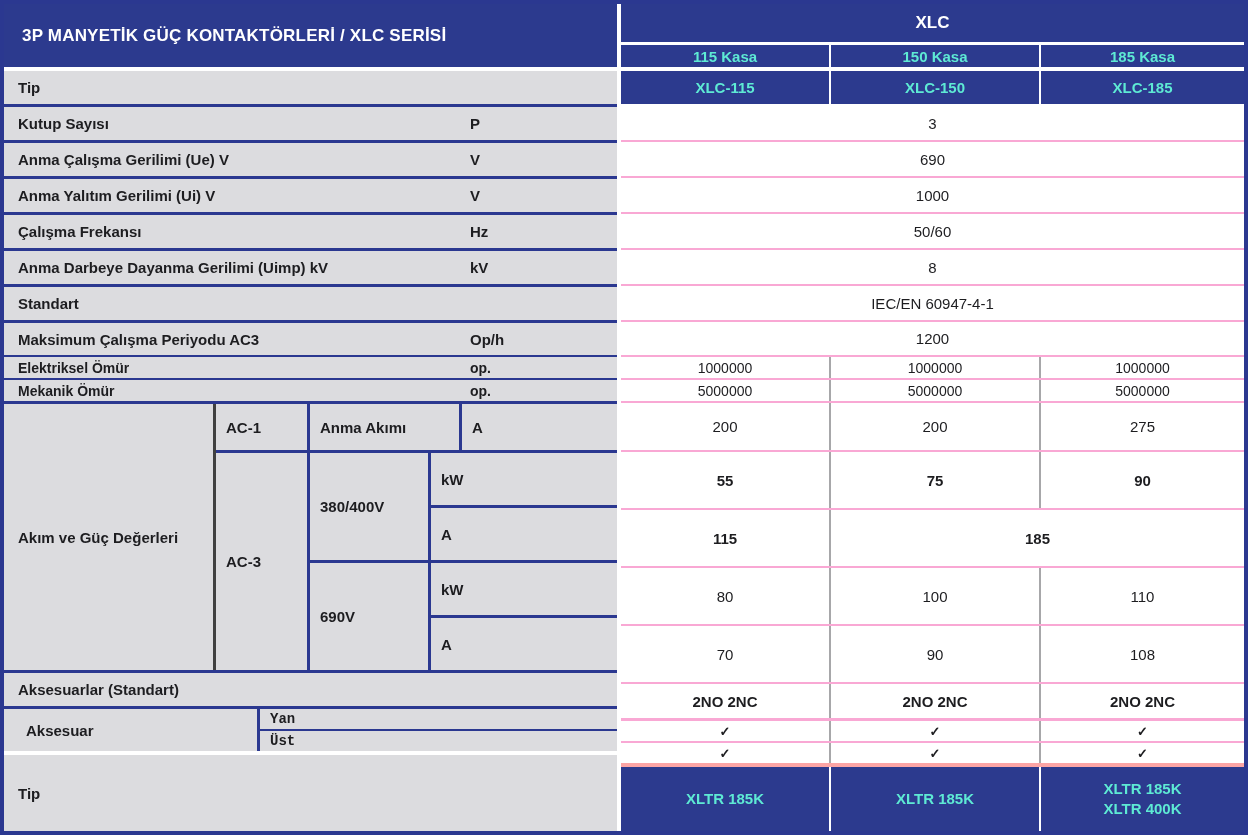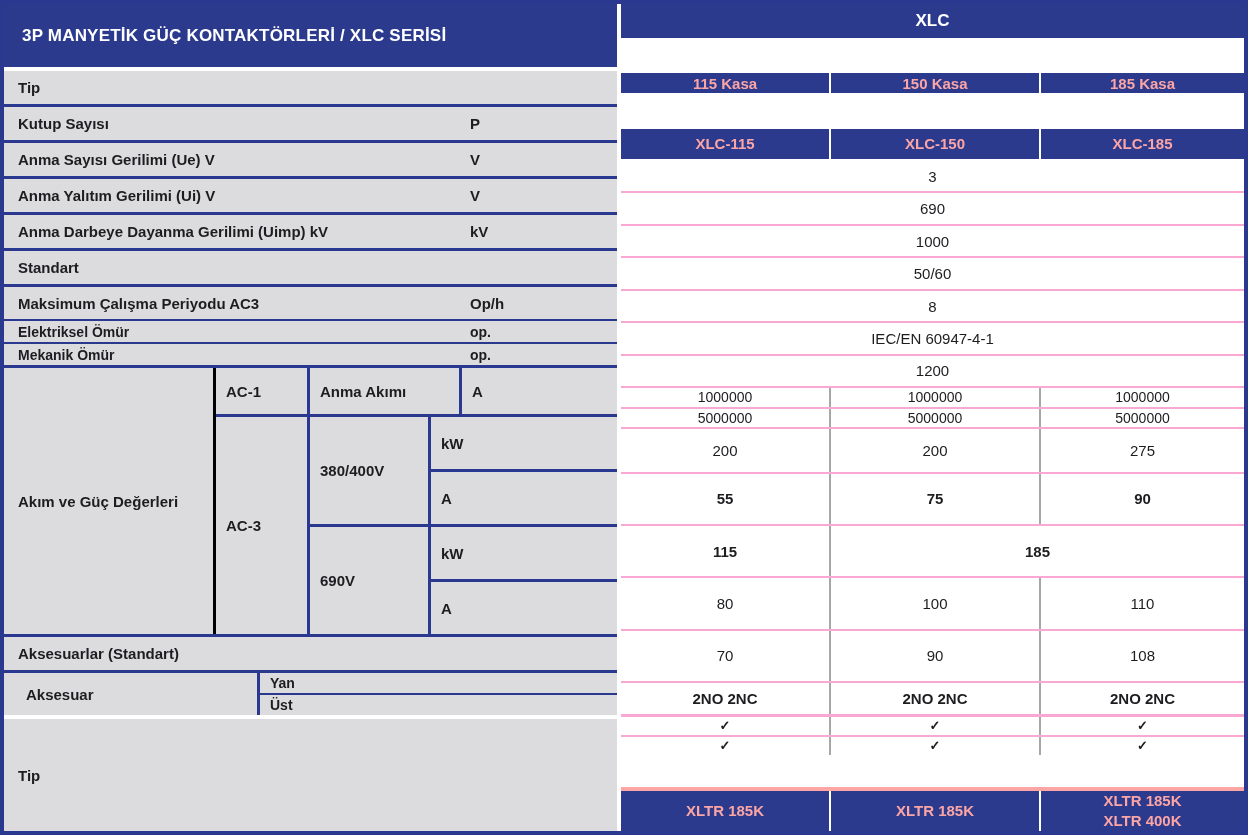--- a/index.html
+++ b/index.html
@@ -33,50 +33,50 @@
   }
   .lrow.first { border-top: 4px solid #ffffff; height: 37px; }
   .lrow.h35 { height: 35px; }
   .lrow.small { height: 23px; border-top-width: 2px; font-size: 14px; }
   .unit { position: absolute; left: 466px; font-weight: bold; font-size: 15px; }
   .lrow.small .unit { font-size: 14px; }
 
   .power { height: 269px; border-top: 3px solid #2b3890; display: flex; background: #dcdcdf; }
   .pcell { background: #dcdcdf; display: flex; align-items: center; padding-left: 10px; font-weight: bold; font-size: 15px; }
   .p-l1 { width: 209px; padding-left: 14px; }
-  .p-rest { flex: 1; display: flex; flex-direction: column; border-left: 3px solid #000000; }
+  .p-rest { flex: 1; display: flex; flex-direction: column; border-left: 3px solid #404040; }
   .p-ac1 { height: 46px; display: flex; }
   .c-ac  { width: 91px; }
   .c-name { width: 152px; border-left: 3px solid #2b3890; }
   .c-unit { flex: 1; border-left: 3px solid #2b3890; }
   .p-ac3 { flex: 1; display: flex; border-top: 3px solid #2b3890; }
   .ac3-rest { flex: 1; display: flex; flex-direction: column; border-left: 3px solid #2b3890; }
   .vgroup { height: 107px; display: flex; }
   .vgroup.second { height: 110px; border-top: 3px solid #2b3890; }
   .c-volt { width: 118px; }
   .vg-units { flex: 1; display: flex; flex-direction: column; border-left: 3px solid #2b3890; }
   .c-u { height: 52px; }
   .c-u.second { height: 55px; border-top: 3px solid #2b3890; }
 
   .accblock { height: 45px; border-top: 3px solid #2b3890; display: flex; }
   .acc-l { width: 253px; background: #dcdcdf; display: flex; align-items: center; padding-left: 22px; font-weight: bold; font-size: 15px; }
-  .acc-r { flex: 1; display: flex; flex-direction: column; border-left: 3px solid #2b3890; }
+  .acc-r { flex: 1; display: flex; flex-direction: column; border-left: 3px solid #2b3890; font-family: Liberation Mono, monospace; }
   .acc-row { height: 20px; background: #dcdcdf; display: flex; align-items: center; padding-left: 10px; font-weight: bold; font-size: 14px; }
   .acc-row.second { flex: 1; border-top: 2px solid #2b3890; }
 
   .l-bottom { flex: 1; background: #dcdcdf; border-top: 4px solid #ffffff; display: flex; align-items: center; padding-left: 14px; font-weight: bold; font-size: 15px; }
 
   
   .r-xlc { height: 38px; background: #2c3a8e; color: #fff; display: flex; align-items: center; justify-content: center; font-weight: bold; font-size: 17px; }
   .rrow { display: flex; }
   .rcell { display: flex; align-items: center; justify-content: center; text-align: center; font-size: 15px; }
   .rc1 { width: 208px; }
   .rc2 { width: 210px; border-left: 2px solid #a7a7a9; }
   .rc3 { flex: 1; border-left: 2px solid #a7a7a9; }
-  .bluecells { background: #2c3a8e; color: #fca5a5; margin-top: 32px; }
+  .bluecells { background: #2c3a8e; color: #5eead4; }
   .bluecells .rcell { font-weight: bold; }
   .bluecells .rc2, .bluecells .rc3 { border-left-color: #ffffff; }
   .r-kasa { height: 25px; border-top: 3px solid #ffffff; }
   .r-models { height: 37px; border-top: 4px solid #ffffff; }
   .r-val { height: 36px; border-top: 2px solid #f9a8d4; background: #fff; }
   .r-val.afterblue { border-top: 3px solid #ffffff; }
   .r-val.h35 { height: 35px; }
   .r-val.small { height: 23px; border-top-width: 2px; }
   .r-val.small .rcell { font-size: 14px; }
   .r-full { flex: 1; display: flex; align-items: center; justify-content: center; font-size: 15px; }
@@ -101,26 +101,30 @@
 
     <div class="lrow first">
       <span>Tip</span>
     </div>
 
     <div class="lrow">
       <span>Kutup Sayısı</span>
       <span class="unit">P</span>
     </div>
     <div class="lrow">
-      <span>Anma Sayısı Gerilimi (Ue) V</span>
+      <span>Anma Çalışma Gerilimi (Ue) V</span>
       <span class="unit">V</span>
     </div>
     <div class="lrow">
       <span>Anma Yalıtım Gerilimi (Ui) V</span>
       <span class="unit">V</span>
+    </div>
+    <div class="lrow">
+      <span>Çalışma Frekansı</span>
+      <span class="unit">Hz</span>
     </div>
     <div class="lrow">
       <span>Anma Darbeye Dayanma Gerilimi  (Uimp) kV</span>
       <span class="unit">kV</span>
     </div>
     <div class="lrow">
       <span>Standart</span>
       <span class="unit"></span>
     </div>
     <div class="lrow h35">

